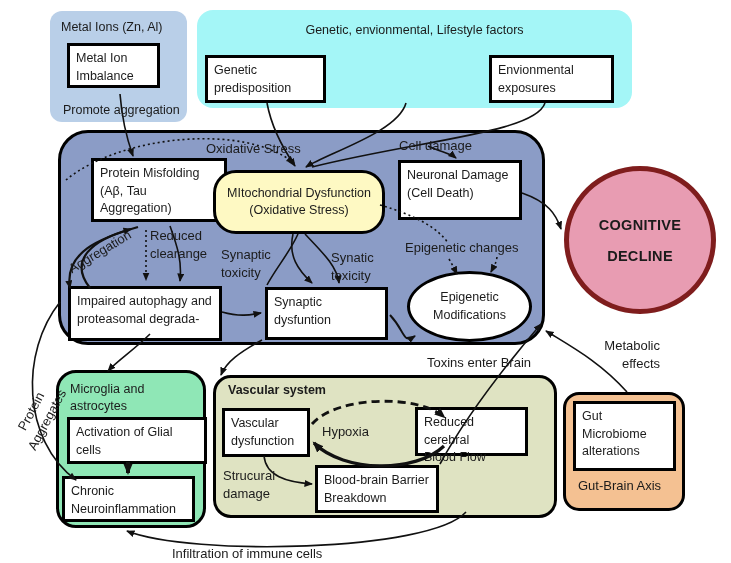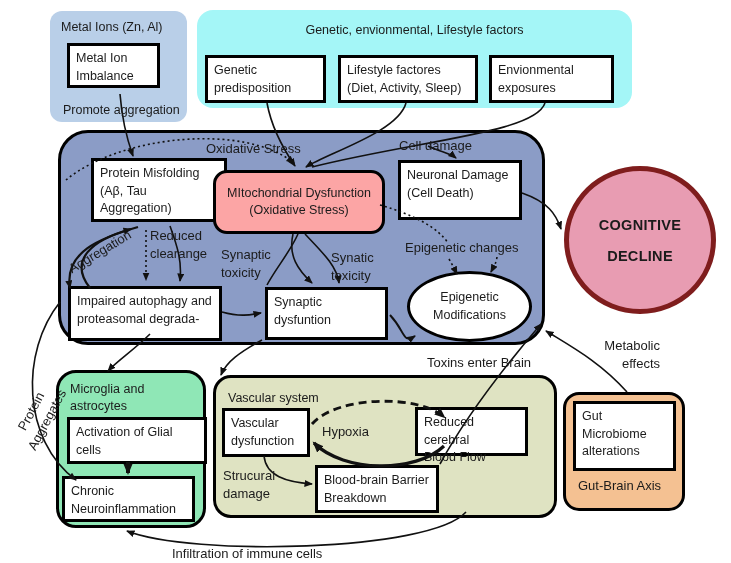--- a/index.html
+++ b/index.html
@@ -5,21 +5,21 @@
   html,body{margin:0;padding:0;background:#fff;}
   #canvas{position:relative;width:731px;height:563px;background:#ffffff;overflow:hidden;
           font-family:"Liberation Sans","DejaVu Sans",sans-serif;color:#1b1b1b;}
   .grp{position:absolute;box-sizing:border-box;}
   .grp.bordered{border:3px solid #000;}
   .box{position:absolute;box-sizing:border-box;background:#fff;border:3px solid #000;
        padding:4px 6px;font-size:12.5px;line-height:1.4;white-space:pre-line;}
   .lbl{position:absolute;font-size:12.5px;line-height:1.35;white-space:pre-line;}
   .title{font-size:12.5px;}
   .center{display:flex;align-items:center;justify-content:center;text-align:center;}
-  #mito-box{background:#fca5a5;border-radius:14px;}
+  #mito-box{background:#fef9c3;border-radius:23px;}
   #epigenetic-ellipse{border-radius:50%;}
   #decline-circle{position:absolute;border-radius:50%;background:#e89cb2;border:5px solid #7f1d1d;
        display:flex;flex-direction:column;align-items:center;justify-content:center;gap:15px;
        font-weight:bold;font-size:14.5px;letter-spacing:.3px;}
   svg#arrows{position:absolute;left:0;top:0;z-index:5;pointer-events:none;}
   .lbl{z-index:6;}
   .box{z-index:4;}
   .grp{z-index:1;}
   #decline-circle{z-index:4;}
 </style>
@@ -31,22 +31,20 @@
   <div class="grp" style="left:50px;top:11px;width:137px;height:111px;background:#b9cfe8;border-radius:12px;"></div>
   <div class="lbl title" style="left:61px;top:19px;">Metal Ions (Zn, Al)</div>
   <div class="box" style="left:67px;top:43px;width:93px;height:45px;">Metal Ion
 Imbalance</div>
   <div class="lbl" style="left:63px;top:102px;">Promote aggregation</div>
 
   <div class="grp" style="left:197px;top:10px;width:435px;height:98px;background:#a4f6f7;border-radius:16px;"></div>
   <div class="lbl title" style="left:197px;top:22px;width:435px;text-align:center;">Genetic, envionmental, Lifestyle factors</div>
   <div class="box" style="left:205px;top:55px;width:121px;height:48px;">Genetic
 predisposition</div>
-  <div class="box" style="left:338px;top:55px;width:140px;height:48px;">Lifestyle factores
-(Diet, Activity, Sleep)</div>
   <div class="box" style="left:489px;top:55px;width:125px;height:48px;">Envionmental
 exposures</div>
 
   <div class="grp bordered" style="left:58px;top:130px;width:487px;height:215px;background:#8b9cc6;border-radius:30px;"></div>
   <div class="box" style="left:67px;top:158px;width:136px;height:64px;margin-left:24px;">Protein Misfolding
 (Aβ, Tau Aggregation)</div>
   <div class="box center" id="mito-box" style="left:213px;top:170px;width:172px;height:64px;">MItochondrial Dysfunction
 (Oxidative Stress)</div>
   <div class="box" style="left:398px;top:160px;width:124px;height:60px;">Neuronal Damage
 (Cell Death)</div>
@@ -74,21 +72,21 @@
 
   <div class="grp bordered" style="left:56px;top:370px;width:150px;height:158px;background:#8fe7b6;border-radius:20px;"></div>
   <div class="lbl title" style="left:70px;top:381px;">Microglia and
 astrocytes</div>
   <div class="box" style="left:67px;top:417px;width:140px;height:47px;">Activation of Glial
 cells</div>
   <div class="box" style="left:62px;top:476px;width:133px;height:46px;">Chronic
 Neuroinflammation</div>
 
   <div class="grp bordered" style="left:213px;top:375px;width:344px;height:143px;background:#dfe3c2;border-radius:18px;"></div>
-  <div class="lbl title" style="left:228px;top:390px;">Vascular system</div>
+  <div class="lbl title" style="left:228px;top:382px;font-weight:bold;">Vascular system</div>
   <div class="box" style="left:222px;top:408px;width:88px;height:49px;">Vascular
 dysfunction</div>
   <div class="lbl" style="left:322px;top:423px;font-size:13px;">Hypoxia</div>
   <div class="box" style="left:415px;top:407px;width:113px;height:49px;">Reduced cerebral
 Blood Flow</div>
   <div class="box" style="left:315px;top:465px;width:124px;height:48px;">Blood-brain Barrier
 Breakdown</div>
   <div class="lbl" style="left:223px;top:467px;font-size:13px;">Strucural
 damage</div>
 

